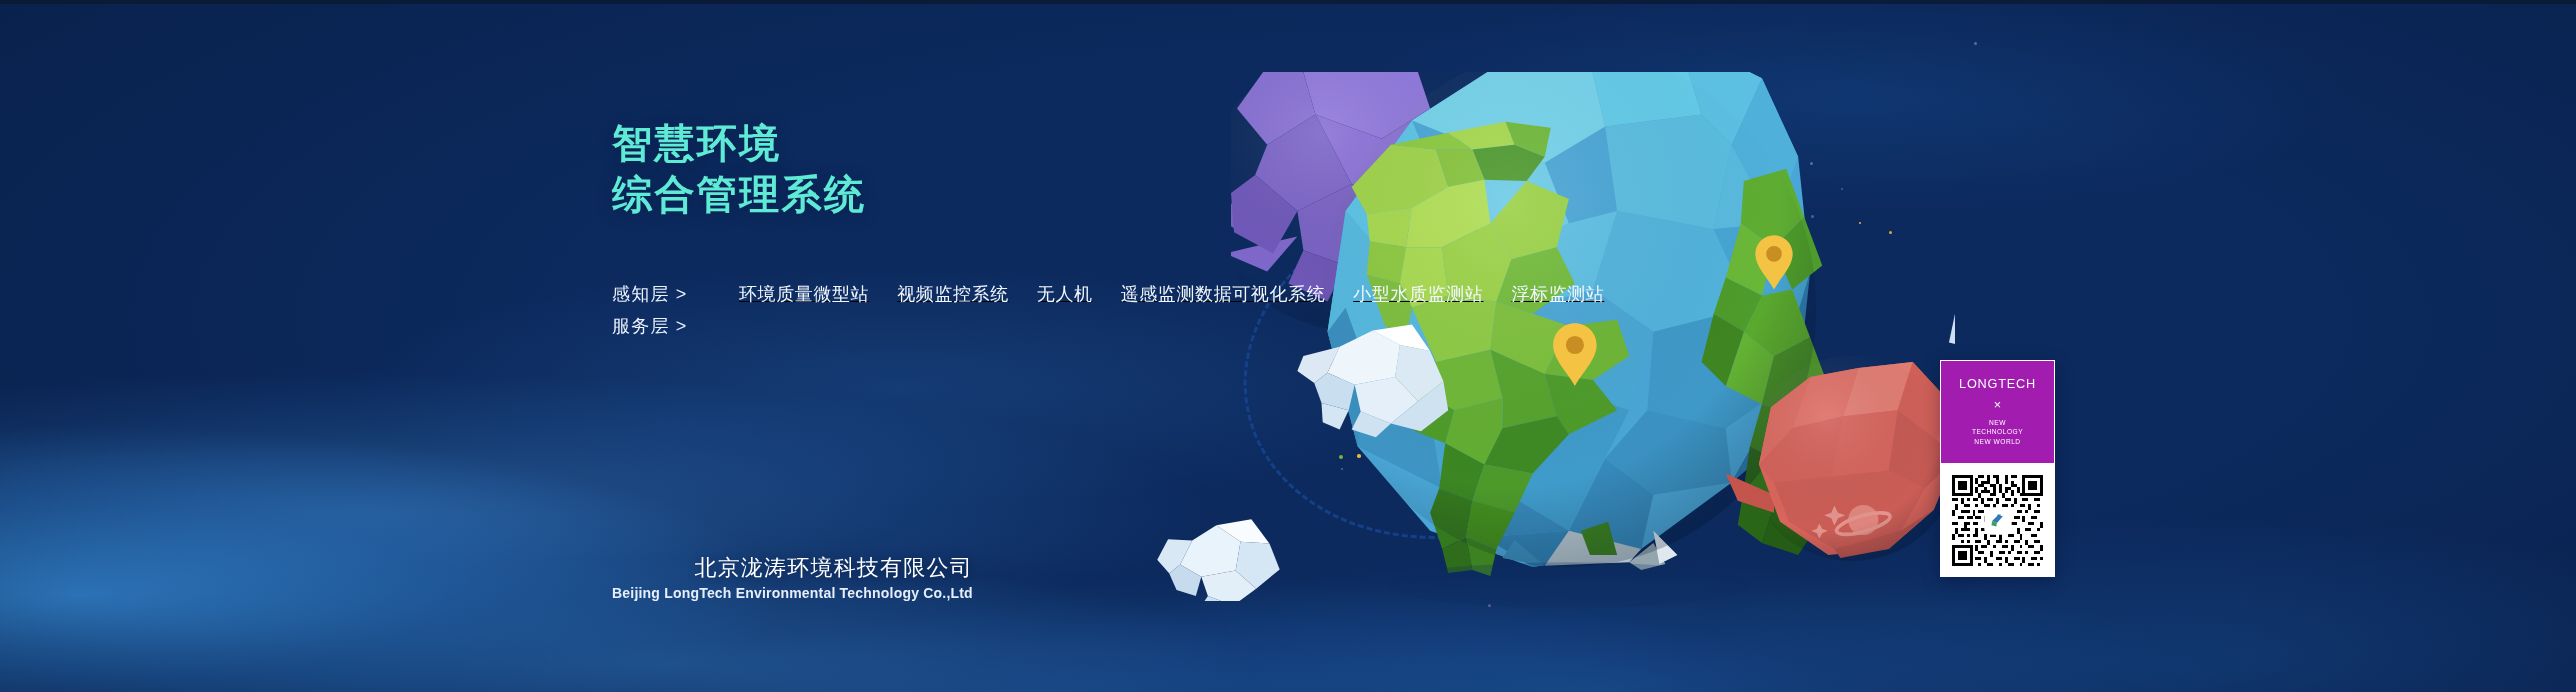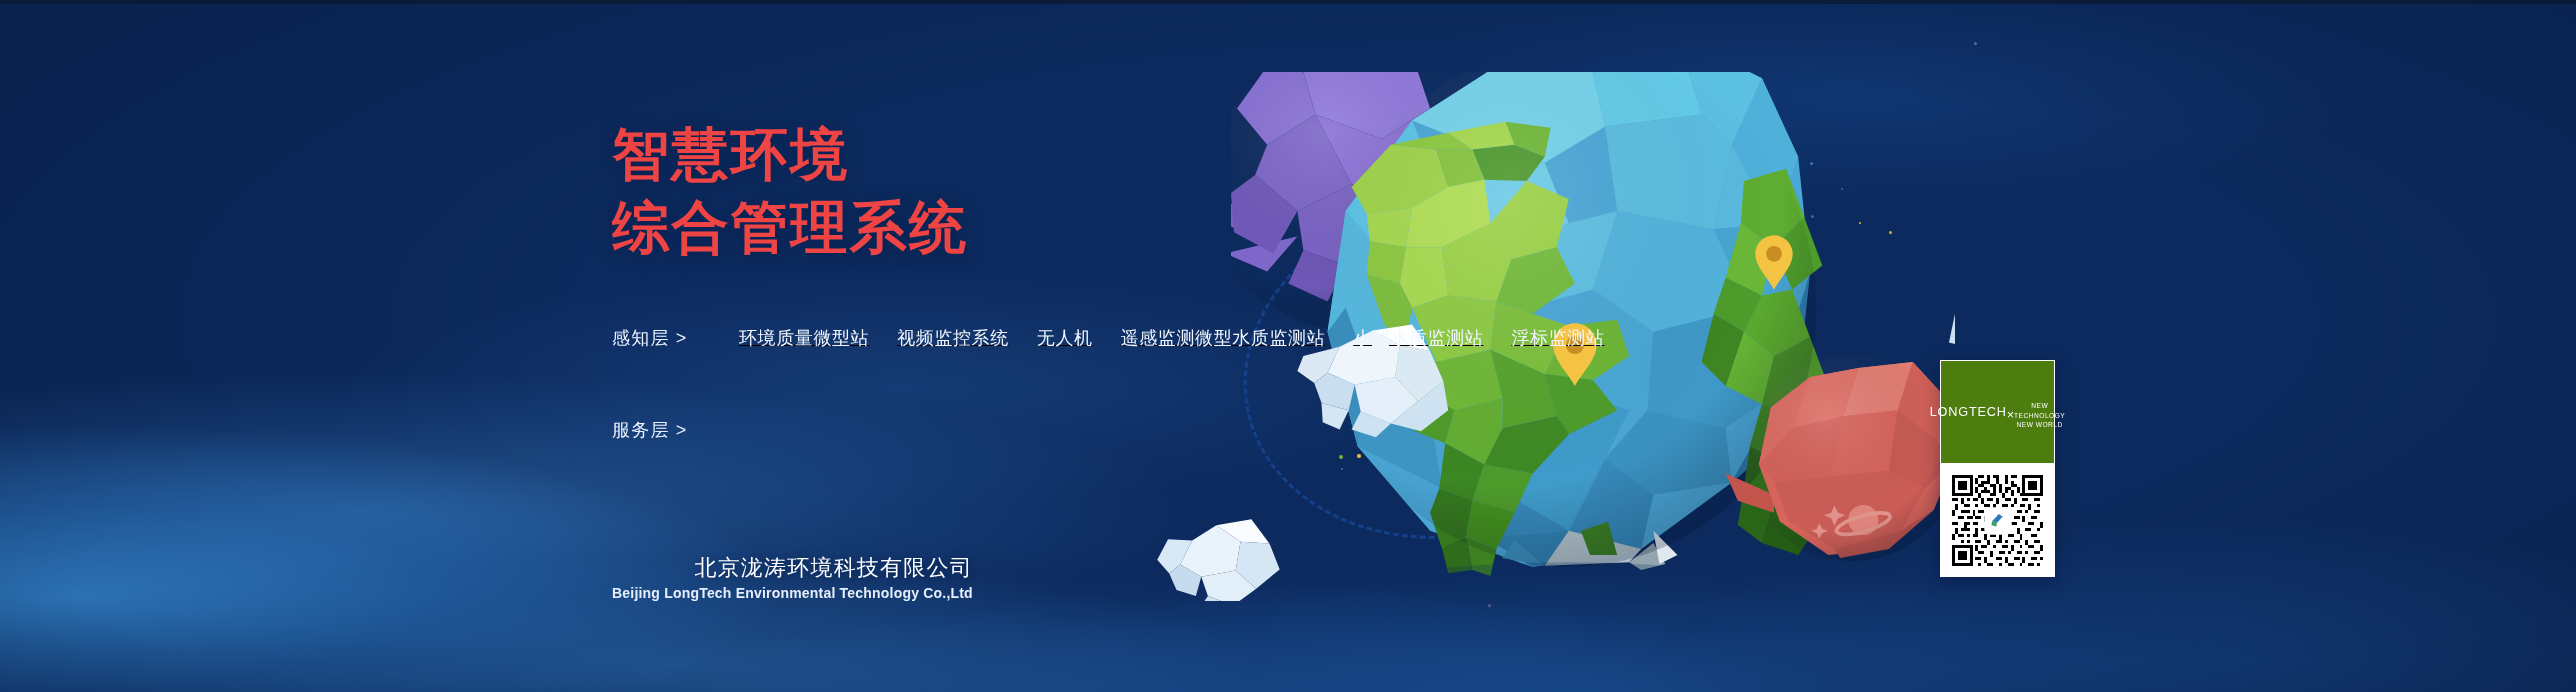--- a/index.html
+++ b/index.html
@@ -33,27 +33,27 @@
   }
   .bg-vignette{
     position:absolute;inset:0;
     background:radial-gradient(78% 92% at 56% 46%, rgba(0,0,0,0) 42%, rgba(4,16,42,.42) 100%);
   }
   .topbar{position:absolute;top:0;left:0;width:100%;height:3.6px;background:#0b1a33;opacity:.85;}
 
   
   .copy{position:absolute;left:612px;top:118px;width:760px;}
   .title{
-    color:#ef4444;font-size:57px;line-height:1.28;font-weight:700;
+    color:#5eead4;font-size:40px;line-height:1.28;font-weight:700;
     letter-spacing:2.4px;white-space:nowrap;
     text-shadow:0 2.4px 15.7px rgba(0,20,60,.45);
   }
   .layers{margin-top:58px;}
   .layer-row{display:flex;align-items:flex-start;gap:12px;}
-  .layer-row + .layer-row{margin-top:60px;}
+  .layer-row + .layer-row{}
   .layer-label{
     color:#eaf2ff;font-size:18px;line-height:32px;letter-spacing:1.2px;
     width:115px;flex:0 0 115px;white-space:nowrap;
   }
   .layer-items{display:flex;flex-direction:row;text-decoration:underline;}
   .item-line{display:flex;flex-wrap:nowrap;}
   .item{
     color:#f2f7ff;font-size:18px;line-height:32px;letter-spacing:0.6px;
     white-space:nowrap;margin-right:28px;
   }
@@ -79,22 +79,22 @@
 
   
   .scene{position:absolute;left:1231px;top:72px;width:724px;height:610px;}
 
   
   .qr-card{
     position:absolute;left:1940px;top:360px;width:115px;height:217px;
     background:#ffffff;box-shadow:0 3.6px 15.7px rgba(0,10,40,.35);
   }
   .qr-head{
-    height:104px;background:#4d7c0f;border:1.2px solid #ffffff;
-    display:flex;flex-direction:row;align-items:center;justify-content:center;
+    height:104px;background:#a21caf;border:1.2px solid #ffffff;
+    display:flex;flex-direction:column;align-items:center;justify-content:center;
     color:#fff;
   }
   .qr-brand{font-size:12.7px;letter-spacing:0.8px;font-weight:400;}
   .qr-x{font-size:12.7px;margin-top:7.2px;line-height:1;font-weight:300;}
   .qr-tag{font-size:6.6px;line-height:1.45;letter-spacing:0.5px;text-align:center;margin-top:6.6px;}
   .qr-body{height:113px;background:#fff;display:flex;align-items:center;justify-content:center;}
   .qr-img{width:97px;height:97px;position:relative;background:#fff;}
   .qr-logo{
     position:absolute;left:50%;top:50%;transform:translate(-50%,-50%);
     width:25px;height:25px;background:#fff;border-radius:4.2px;
@@ -328,21 +328,21 @@
       <div class="layer-row">
         <div class="layer-label">感知层 &gt;</div>
         <div class="layer-items">
           <div class="item-line">
             <span class="item">环境质量微型站</span>
             <span class="item">视频监控系统</span>
             <span class="item">无人机</span>
             <span class="item">遥感监测</span>
           </div>
           <div class="item-line">
-            <span class="item">微型水质监测站</span>
+            <span class="item">数据可视化系统</span>
             <span class="item">小型水质监测站</span>
             <span class="item">浮标监测站</span>
           </div>
         </div>
       </div>
 
       <div class="layer-row">
         <div class="layer-label">服务层 &gt;</div>
       </div>
 

